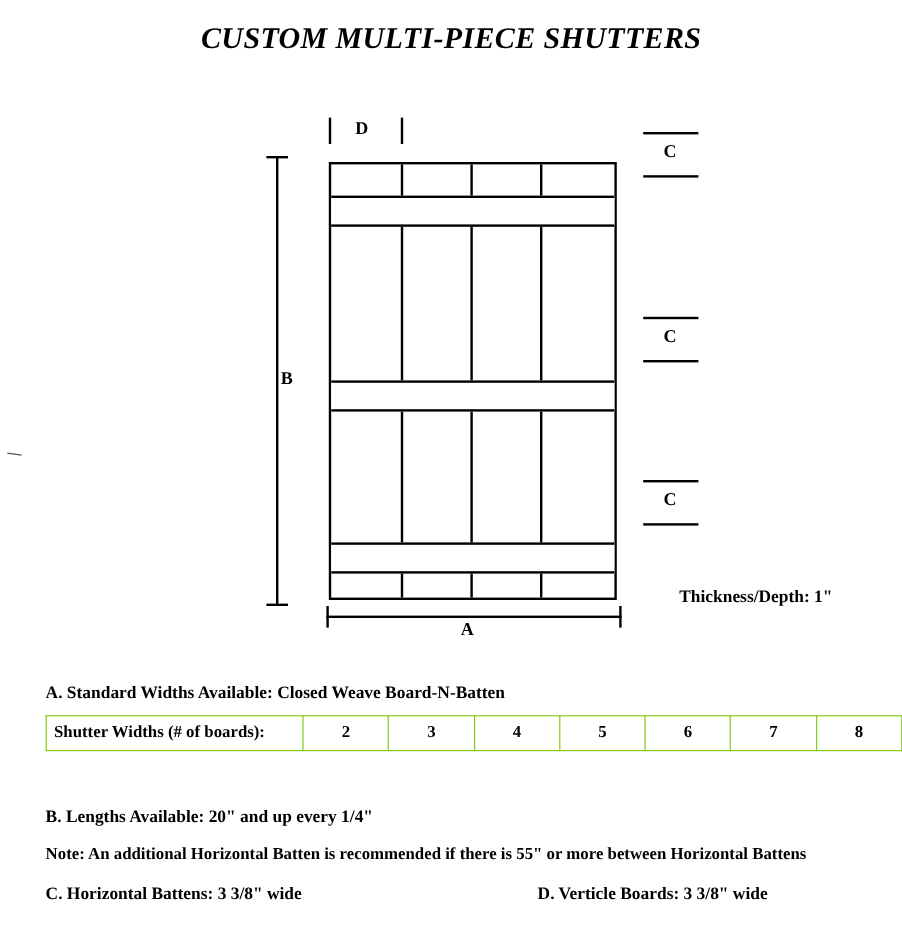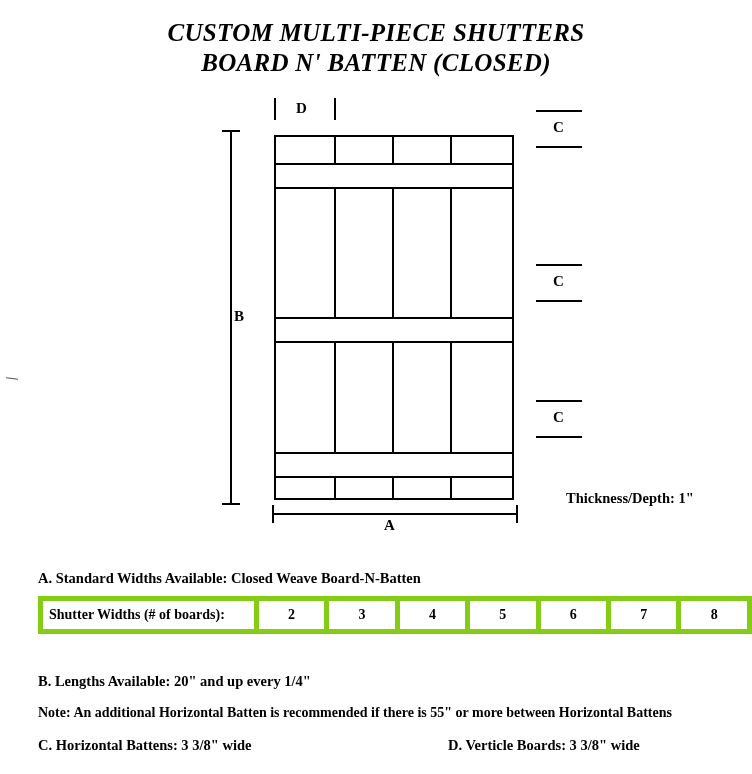--- a/index.html
+++ b/index.html
@@ -238,21 +238,21 @@
 
   table.widths {
     position: absolute;
     left: 38px;
     top: 36px;
     border-collapse: collapse;
     font-size: 14px;
     font-weight: bold;
   }
   table.widths td {
-    border: 5px solid #84cc16;
+    border: 1px solid #84cc16;
     padding: 4px 12px;
     height: 20px;
     text-align: center;
     white-space: nowrap;
   }
   table.widths td.rowhead {
     text-align: left;
     width: 196px;
     padding-left: 6px;
   }
@@ -287,21 +287,20 @@
     top: 177px;
     font-size: 14.5px;
     font-weight: bold;
   }
 </style>
 </head>
 <body>
 
 <div class="title-block">
   <div class="title-line">CUSTOM MULTI-PIECE SHUTTERS</div>
-  <div class="title-line">BOARD N' BATTEN (CLOSED)</div>
 </div>
 
 <div id="diagram">
 
   <div class="stray-tick"></div>
 
   <div class="d-mark">
     <div class="d-tick left"></div>
     <div class="d-tick right"></div>
     <div class="d-label">D</div>

